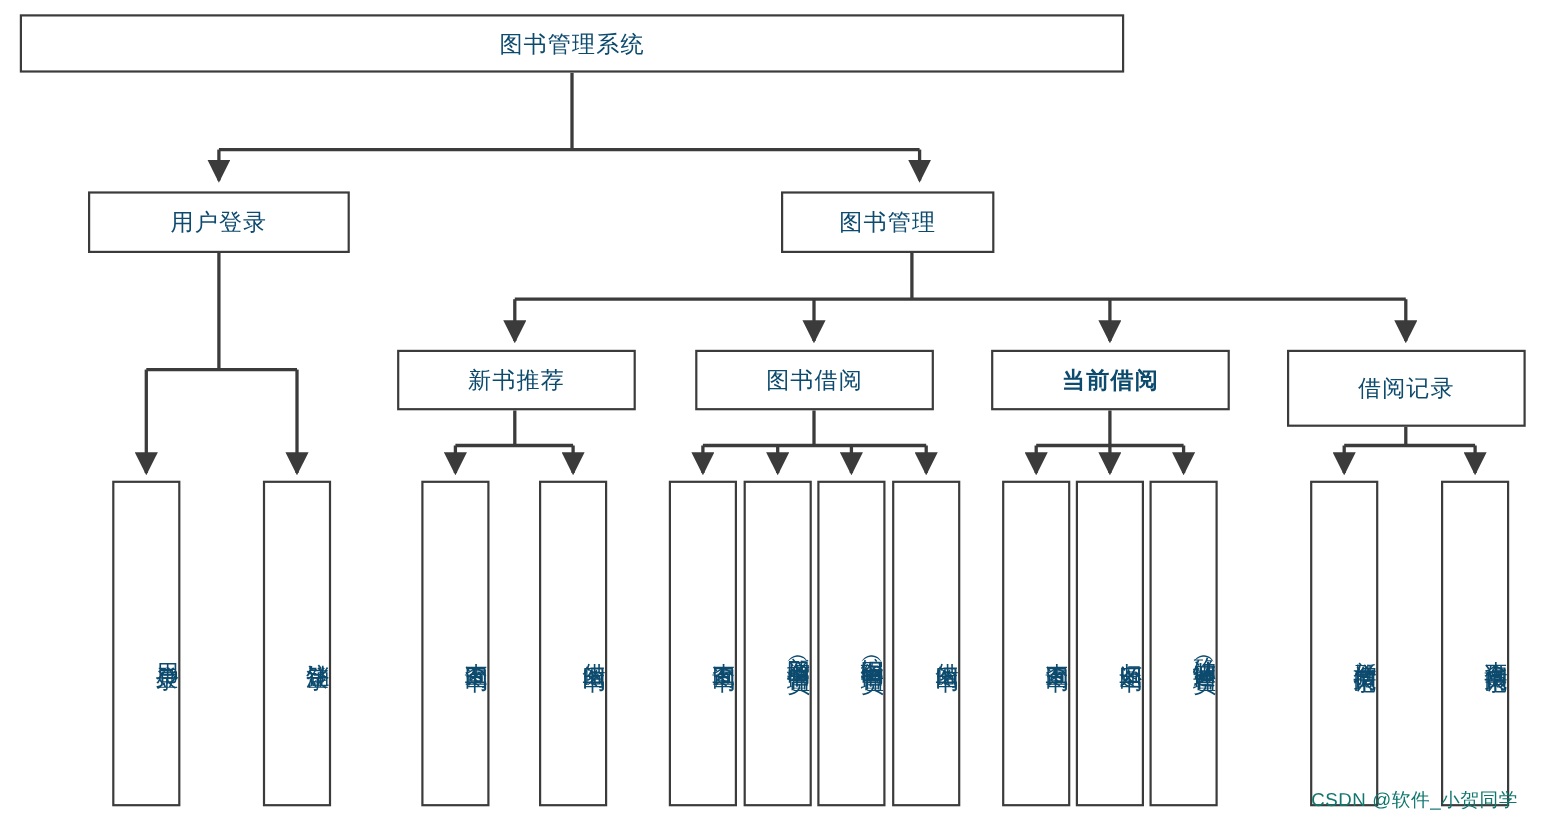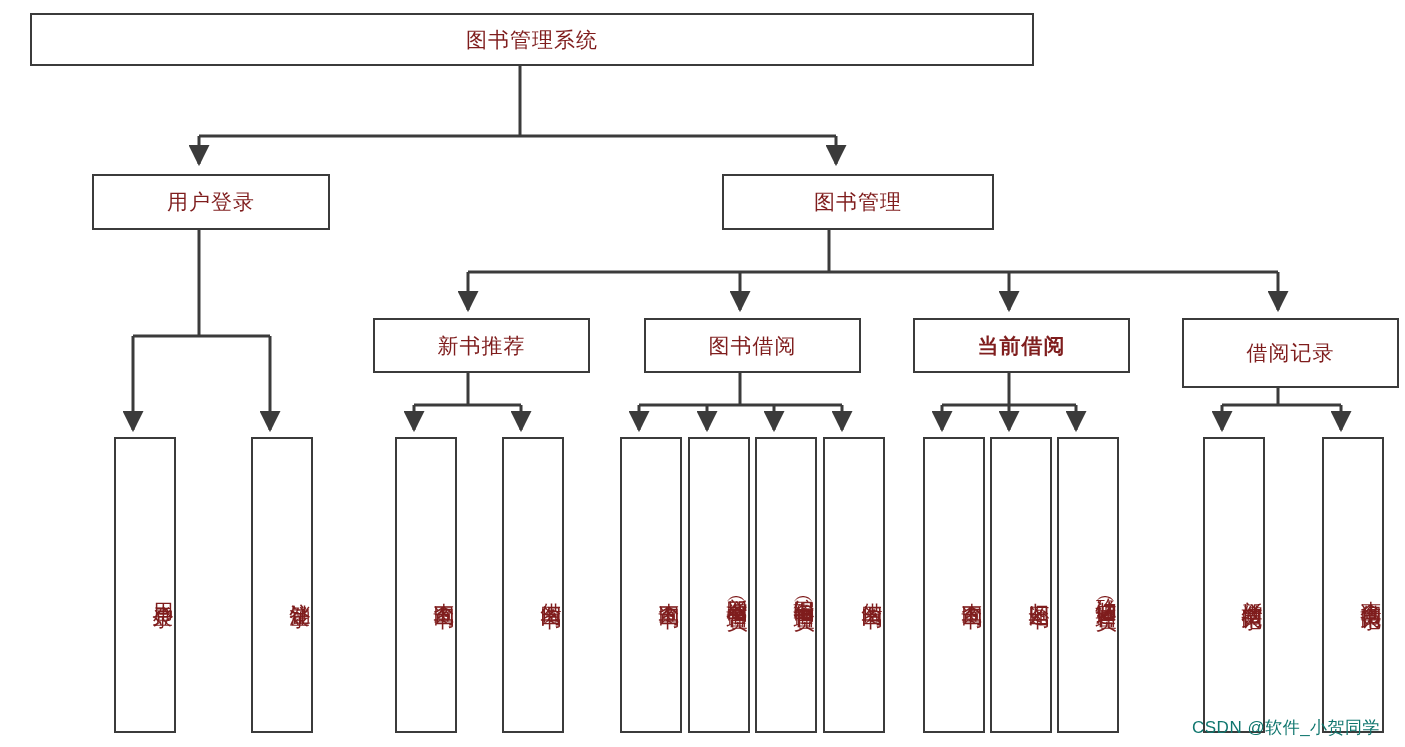--- a/index.html
+++ b/index.html
@@ -26,22 +26,21 @@
     pointer-events: none;
   }
   .node {
     position: absolute;
     box-sizing: border-box;
     border: 2px solid #3b3b3b;
     background: #ffffff;
     display: flex;
     align-items: center;
     justify-content: center;
-    color: #7f1d1d;
-    margin-left: 12px;
+    color: #0c4a6e;
   }
   .node.horiz {
     font-size: 21px;
     letter-spacing: 1px;
   }
   .node.vert {
     writing-mode: vertical-rl;
     text-orientation: upright;
     font-size: 21px;
     letter-spacing: 2px;
@@ -120,21 +119,21 @@
     </g>
   </svg>
 
   <div class="node horiz node-root" style="left:18px; top:13px; width:1004px; height:53px;">
     <span class="lbl">图书管理系统</span>
   </div>
 
   <div class="node horiz" style="left:80px; top:174px; width:238px; height:56px;">
     <span class="lbl">用户登录</span>
   </div>
-  <div class="node horiz" style="left:710px; top:174px; width:272px; height:56px;">
+  <div class="node horiz" style="left:710px; top:174px; width:194px; height:56px;">
     <span class="lbl">图书管理</span>
   </div>
 
   <div class="node horiz" style="left:632px; top:318px; width:217px; height:55px;">
     <span class="lbl">图书借阅</span>
   </div>
   <div class="node horiz" style="left:361px; top:318px; width:217px; height:55px;">
     <span class="lbl">新书推荐</span>
   </div>
   <div class="node horiz" style="left:901px; top:318px; width:217px; height:55px;font-weight:bold;">

